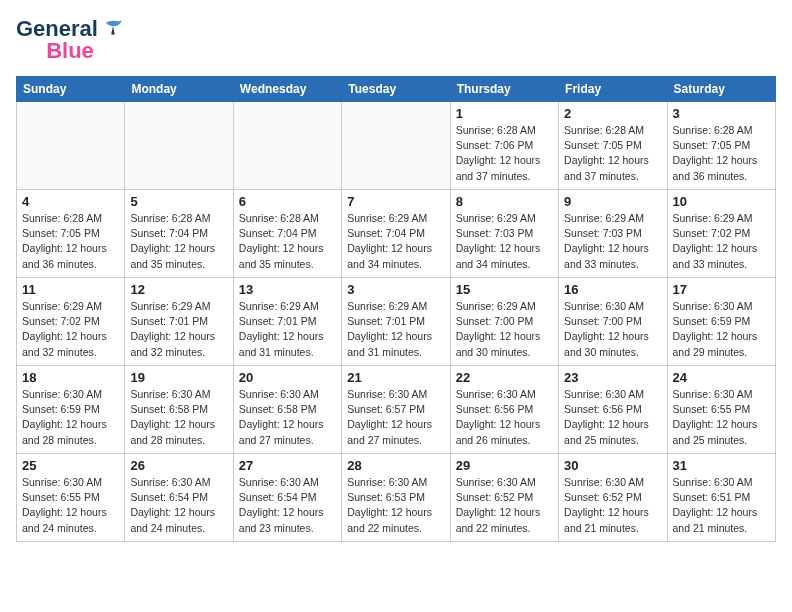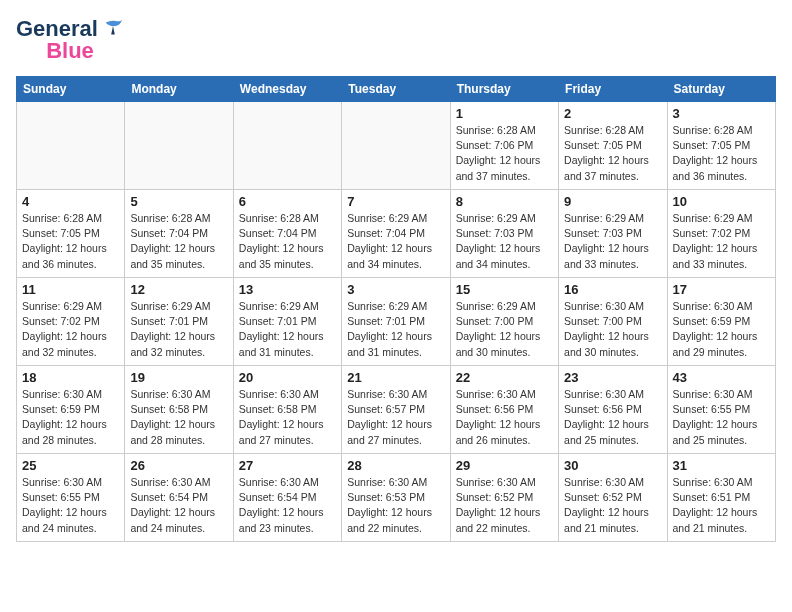--- a/index.html
+++ b/index.html
@@ -269,21 +269,21 @@
 and 26 minutes.</div>
         </td>
         <td>
           <div class="day-num">23</div>
           <div class="day-info" style="white-space: pre-line;">Sunrise: 6:30 AM
 Sunset: 6:56 PM
 Daylight: 12 hours
 and 25 minutes.</div>
         </td>
         <td>
-          <div class="day-num">43</div>
+          <div class="day-num">24</div>
           <div class="day-info" style="white-space: pre-line;">Sunrise: 6:30 AM
 Sunset: 6:55 PM
 Daylight: 12 hours
 and 25 minutes.</div>
         </td>
       </tr>
       <tr>
         <td>
           <div class="day-num">25</div>
           <div class="day-info" style="white-space: pre-line;">Sunrise: 6:30 AM

